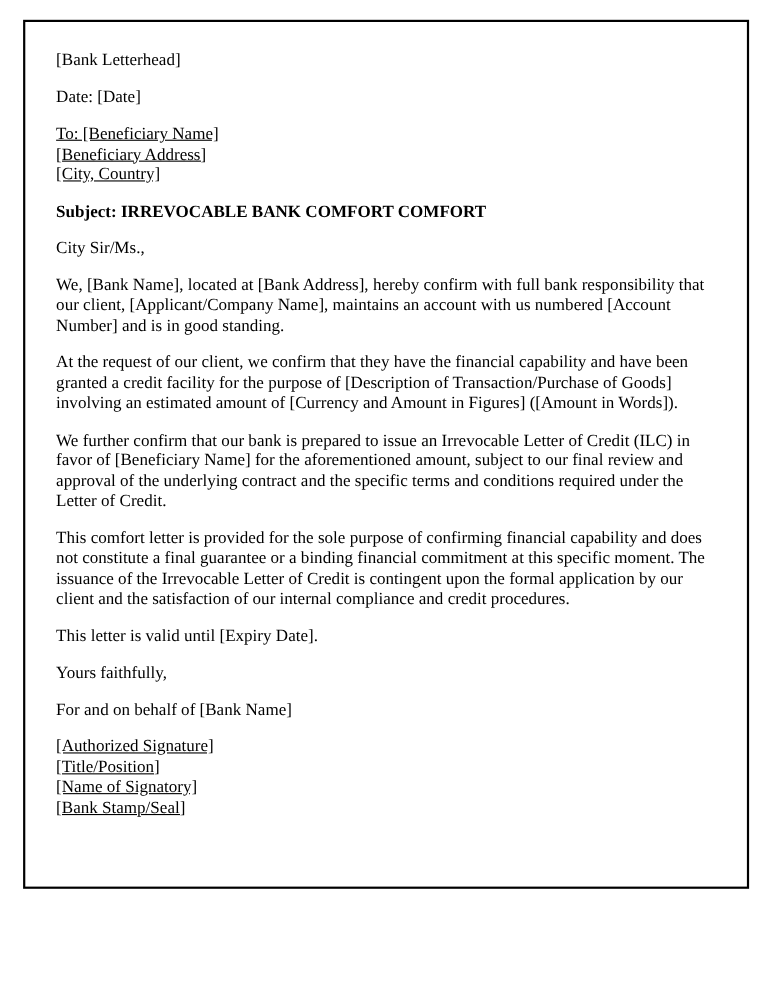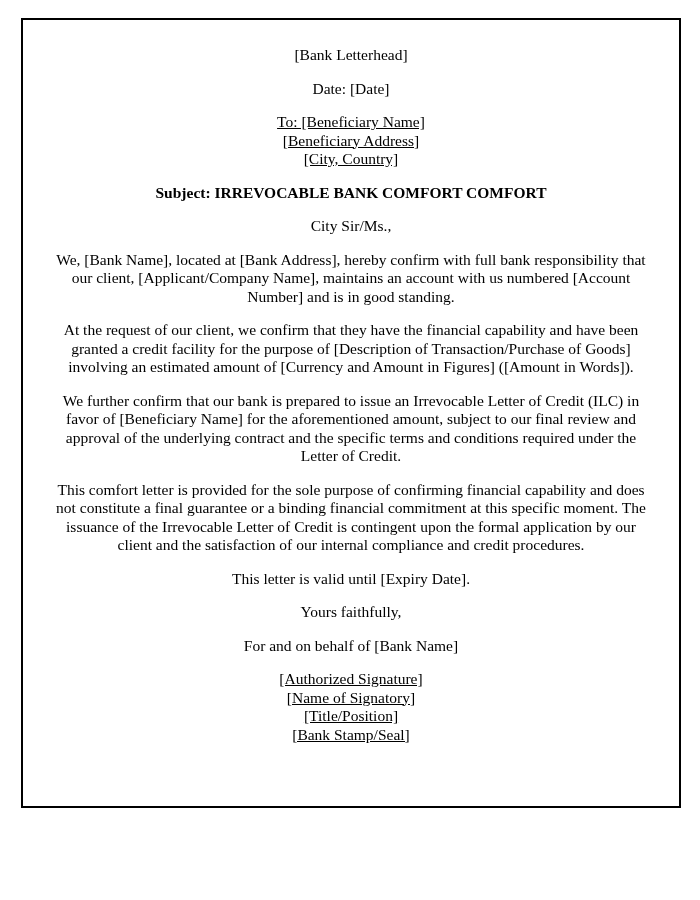--- a/index.html
+++ b/index.html
@@ -29,21 +29,20 @@
     overflow: hidden;
   }
   .page-inner {
     padding: 26px 28px 0 28px;
     color: #000000;
     font-size: 15.5px;
     line-height: 18.5px;
   }
   .block {
     margin: 0 0 15px 0;
-    text-align: center;
   }
   .line {
     margin: 0;
     text-decoration: underline;
   }
   .subject {
     font-weight: bold;
   }
 </style>
 </head>
@@ -77,20 +76,20 @@
       <p class="block">This comfort letter is provided for the sole purpose of confirming financial capability and does not constitute a final guarantee or a binding financial commitment at this specific moment. The issuance of the Irrevocable Letter of Credit is contingent upon the formal application by our client and the satisfaction of our internal compliance and credit procedures.</p>
 
       <p class="block">This letter is valid until [Expiry Date].</p>
 
       <p class="block">Yours faithfully,</p>
 
       <p class="block">For and on behalf of [Bank Name]</p>
 
       <div class="block">
         <div class="line">[Authorized Signature]</div>
+        <div class="line">[Title/Position]</div>
         <div class="line">[Name of Signatory]</div>
-        <div class="line">[Title/Position]</div>
         <div class="line">[Bank Stamp/Seal]</div>
       </div>
 
     </div>
   </div>
 </div>
 
 </body></html>

